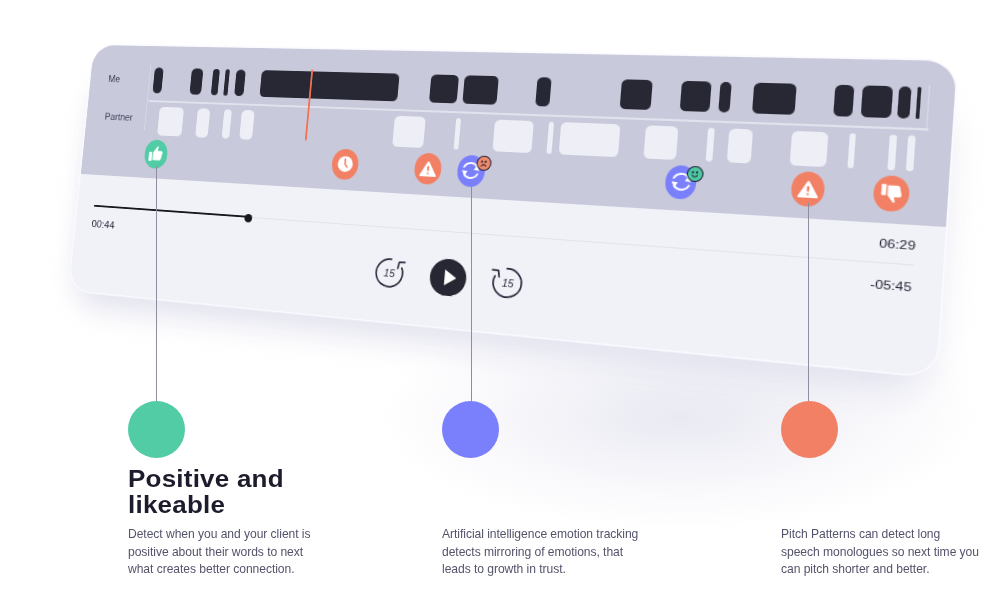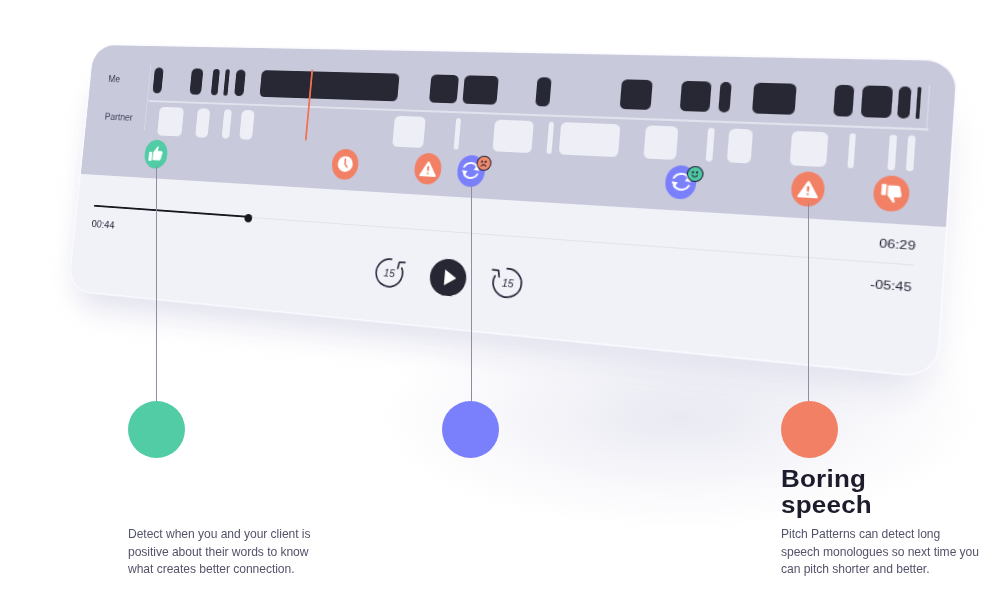--- a/index.html
+++ b/index.html
@@ -180,31 +180,36 @@
         <div class="ctrlbtn" style="left:417px;top:210.5px;width:37.5px;height:37.5px"><svg viewBox="0 0 36 36" width="37.5" height="37.5">
               <circle cx="18" cy="18" r="18" fill="#272733"></circle>
               <path fill="#fff" d="M14.6 10.4 26.2 18l-11.6 7.6z"></path>
             </svg></div>
       </div>
     </div>
   </div>
 
   <div class="leader" style="left:156px;top:166px;height:235px"></div>
   <div class="dot" style="left:128px;top:401px;width:57px;height:57px;background:#51cca5"></div>
+  <div class="card" style="left:128px;top:467px;width:215px">
+    <div class="card-title">Positive and
+likeable</div>
+  </div>
   <div class="card" style="left:128px;top:526px;width:230px">
     <div class="card-body">Detect when you and your client is
-positive about their words to know
+positive about their words to next
 what creates better connection.</div>
   </div>
   <div class="leader" style="left:471px;top:185px;height:216px"></div>
   <div class="dot" style="left:442px;top:401px;width:57px;height:57px;background:#7a7ffc"></div>
+  <div class="card" style="left:442px;top:526px;width:230px">
+    <div class="card-body">Artificial intelligence emotion tracking
+detects mirroring of emotions, that
+leads to growth in trust.</div>
+  </div>
   <div class="leader" style="left:808px;top:203px;height:198px"></div>
   <div class="dot" style="left:781px;top:401px;width:57px;height:57px;background:#f28065"></div>
-  <div class="card" style="left:781px;top:467px;width:215px">
-    <div class="card-title">Boring
-speech</div>
-  </div>
   <div class="card" style="left:781px;top:526px;width:230px">
     <div class="card-body">Pitch Patterns can detect long
 speech monologues so next time you
 can pitch shorter and better.</div>
   </div>
 </div>
 
 </body></html>

